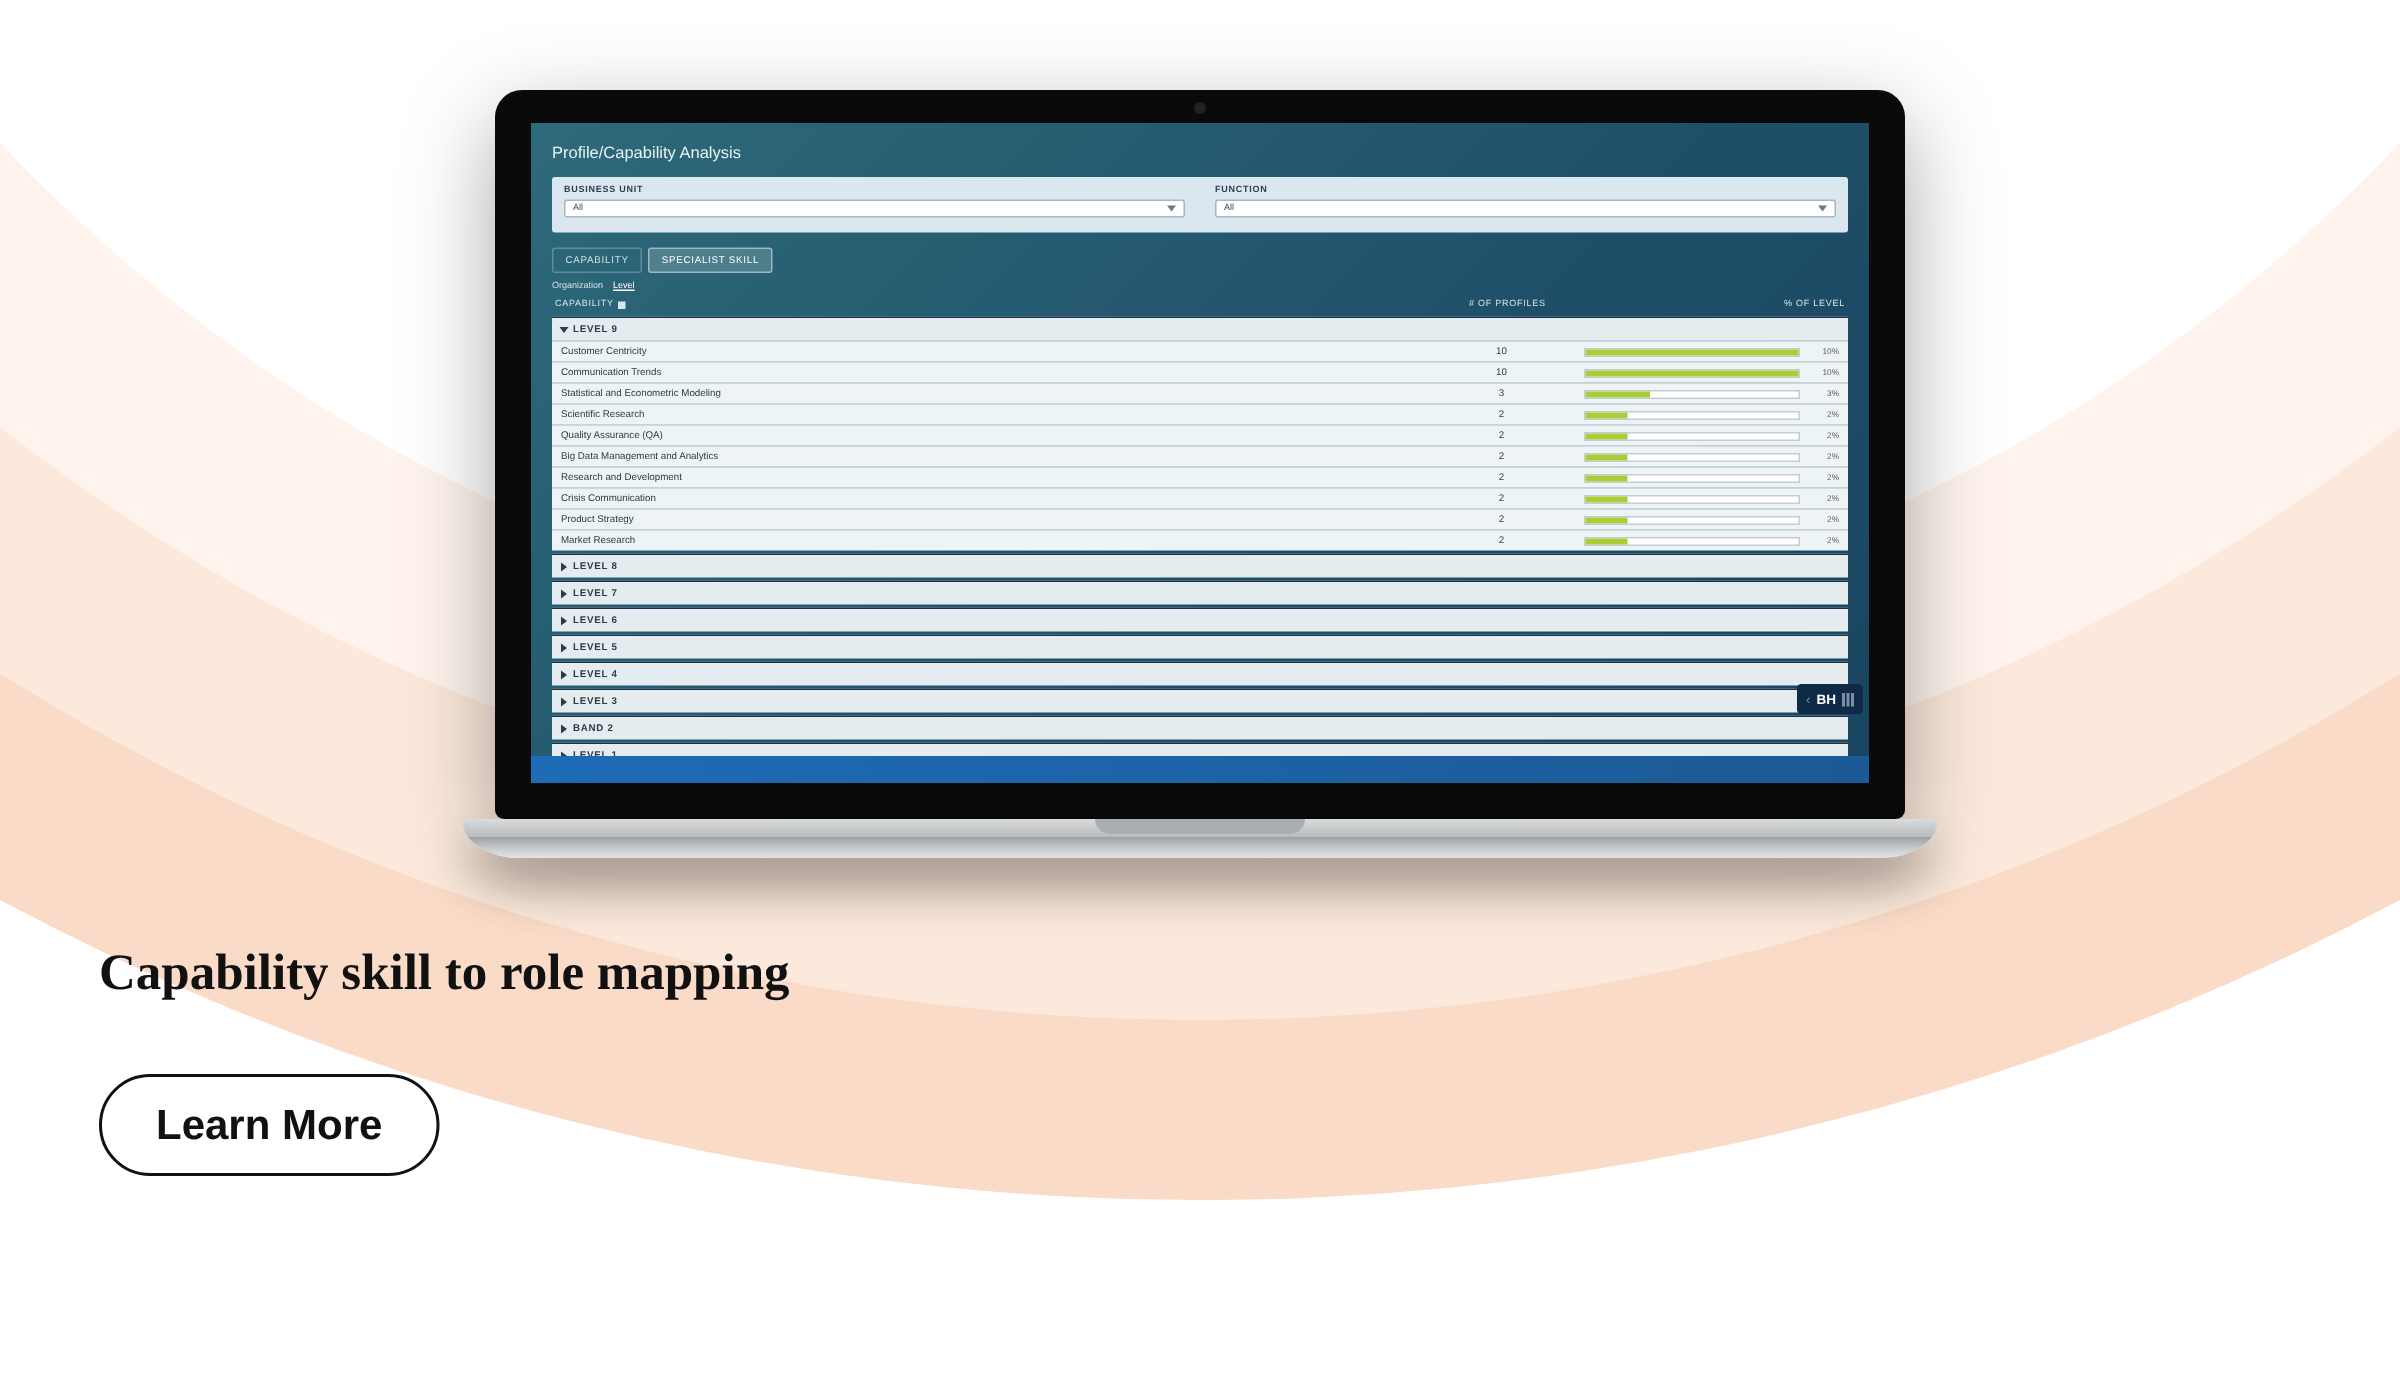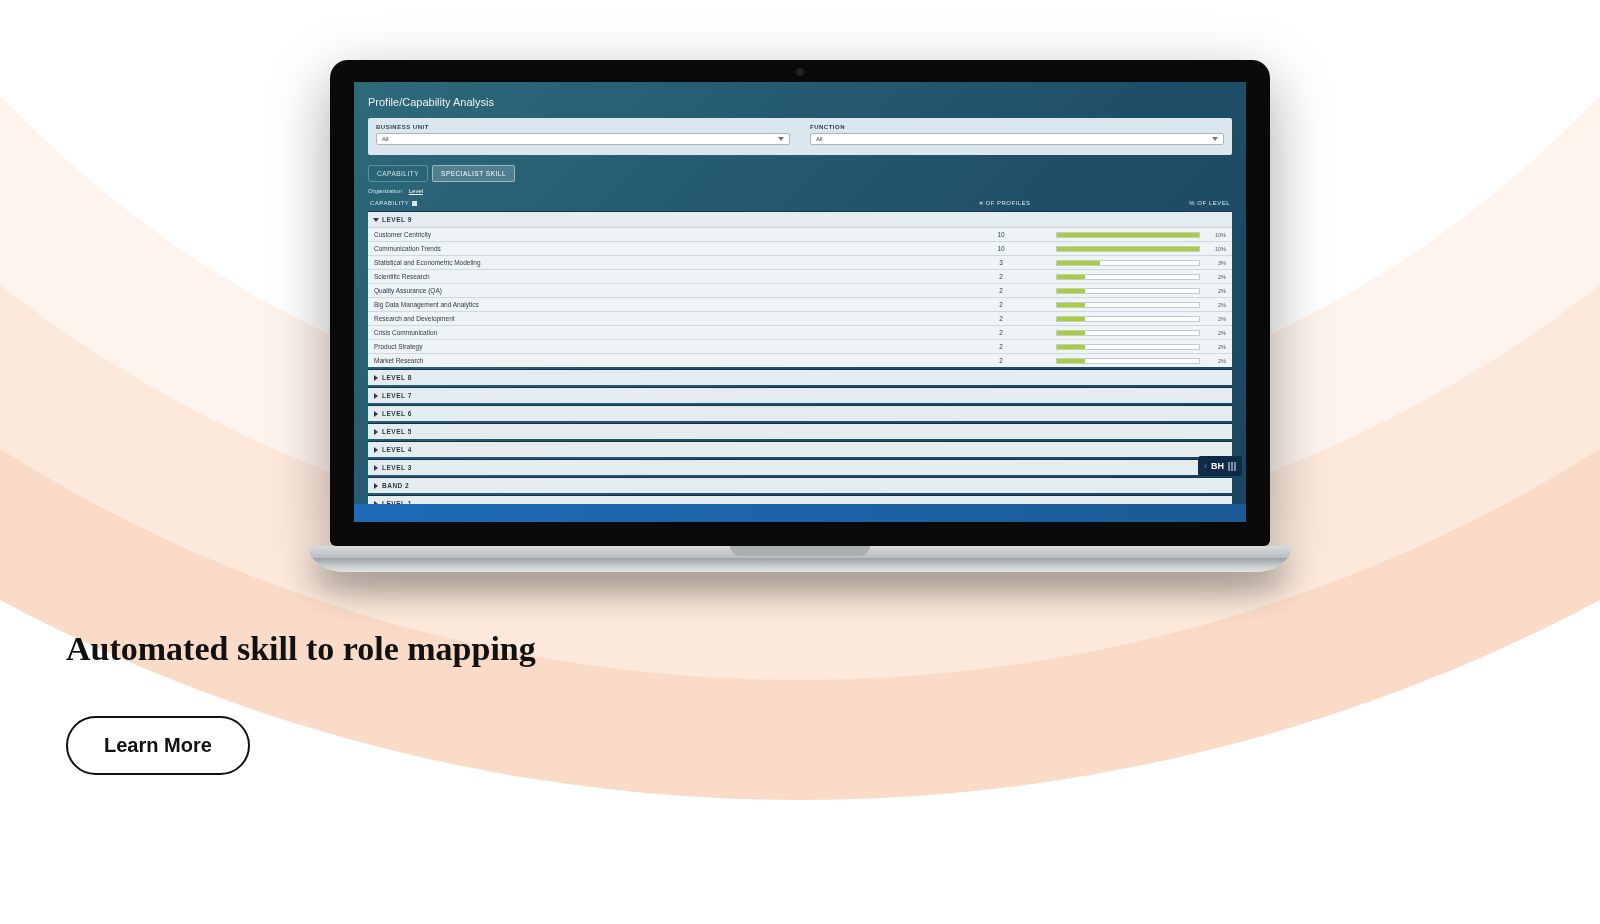--- a/index.html
+++ b/index.html
@@ -136,21 +136,21 @@
     position:absolute; left:0;right:0;bottom:0;height:18px;
     background: linear-gradient(90deg,#1e6bb8,#1b5a94);
   }
 
   
   .copy { position: absolute; left: 66px; top: 610px; right: 66px; }
   .heading { font-family: Georgia, "Times New Roman", serif; font-weight: 700; font-size: 34px; color: #111; }
   .sub { margin-top: 48px; font-size: 22px; color: #222; line-height: 1.4; }
   .cta {
     margin-top: 48px; display: inline-block; border: 2px solid #111; border-radius: 999px;
-    padding: 16px 36px; font-size: 20px; font-weight: 700; color: #111; cursor: pointer;
+    padding: 16px 36px; font-size: 28px; font-weight: 700; color: #111; cursor: pointer;
     background: #fff;
   }
 </style>
 </head>
 <body>
 
 <div class="arc arc1"></div>
 <div class="arc arc2"></div>
 <div class="arc arc3"></div>
 <div class="arc arc4"></div>
@@ -356,17 +356,17 @@
 
         <div class="bottom-band"></div>
       </div>
     </div>
     <div class="laptop-base">
       <div class="notch"></div>
     </div>
   </div>
 
   <div class="copy">
-    <h2 class="heading">Automated skill to role mapping</h2>
+    <h2 class="heading">Capability skill to role mapping</h2>
     <a class="cta">Learn More</a>
   </div>
 
 </div>
 
 </body></html>

